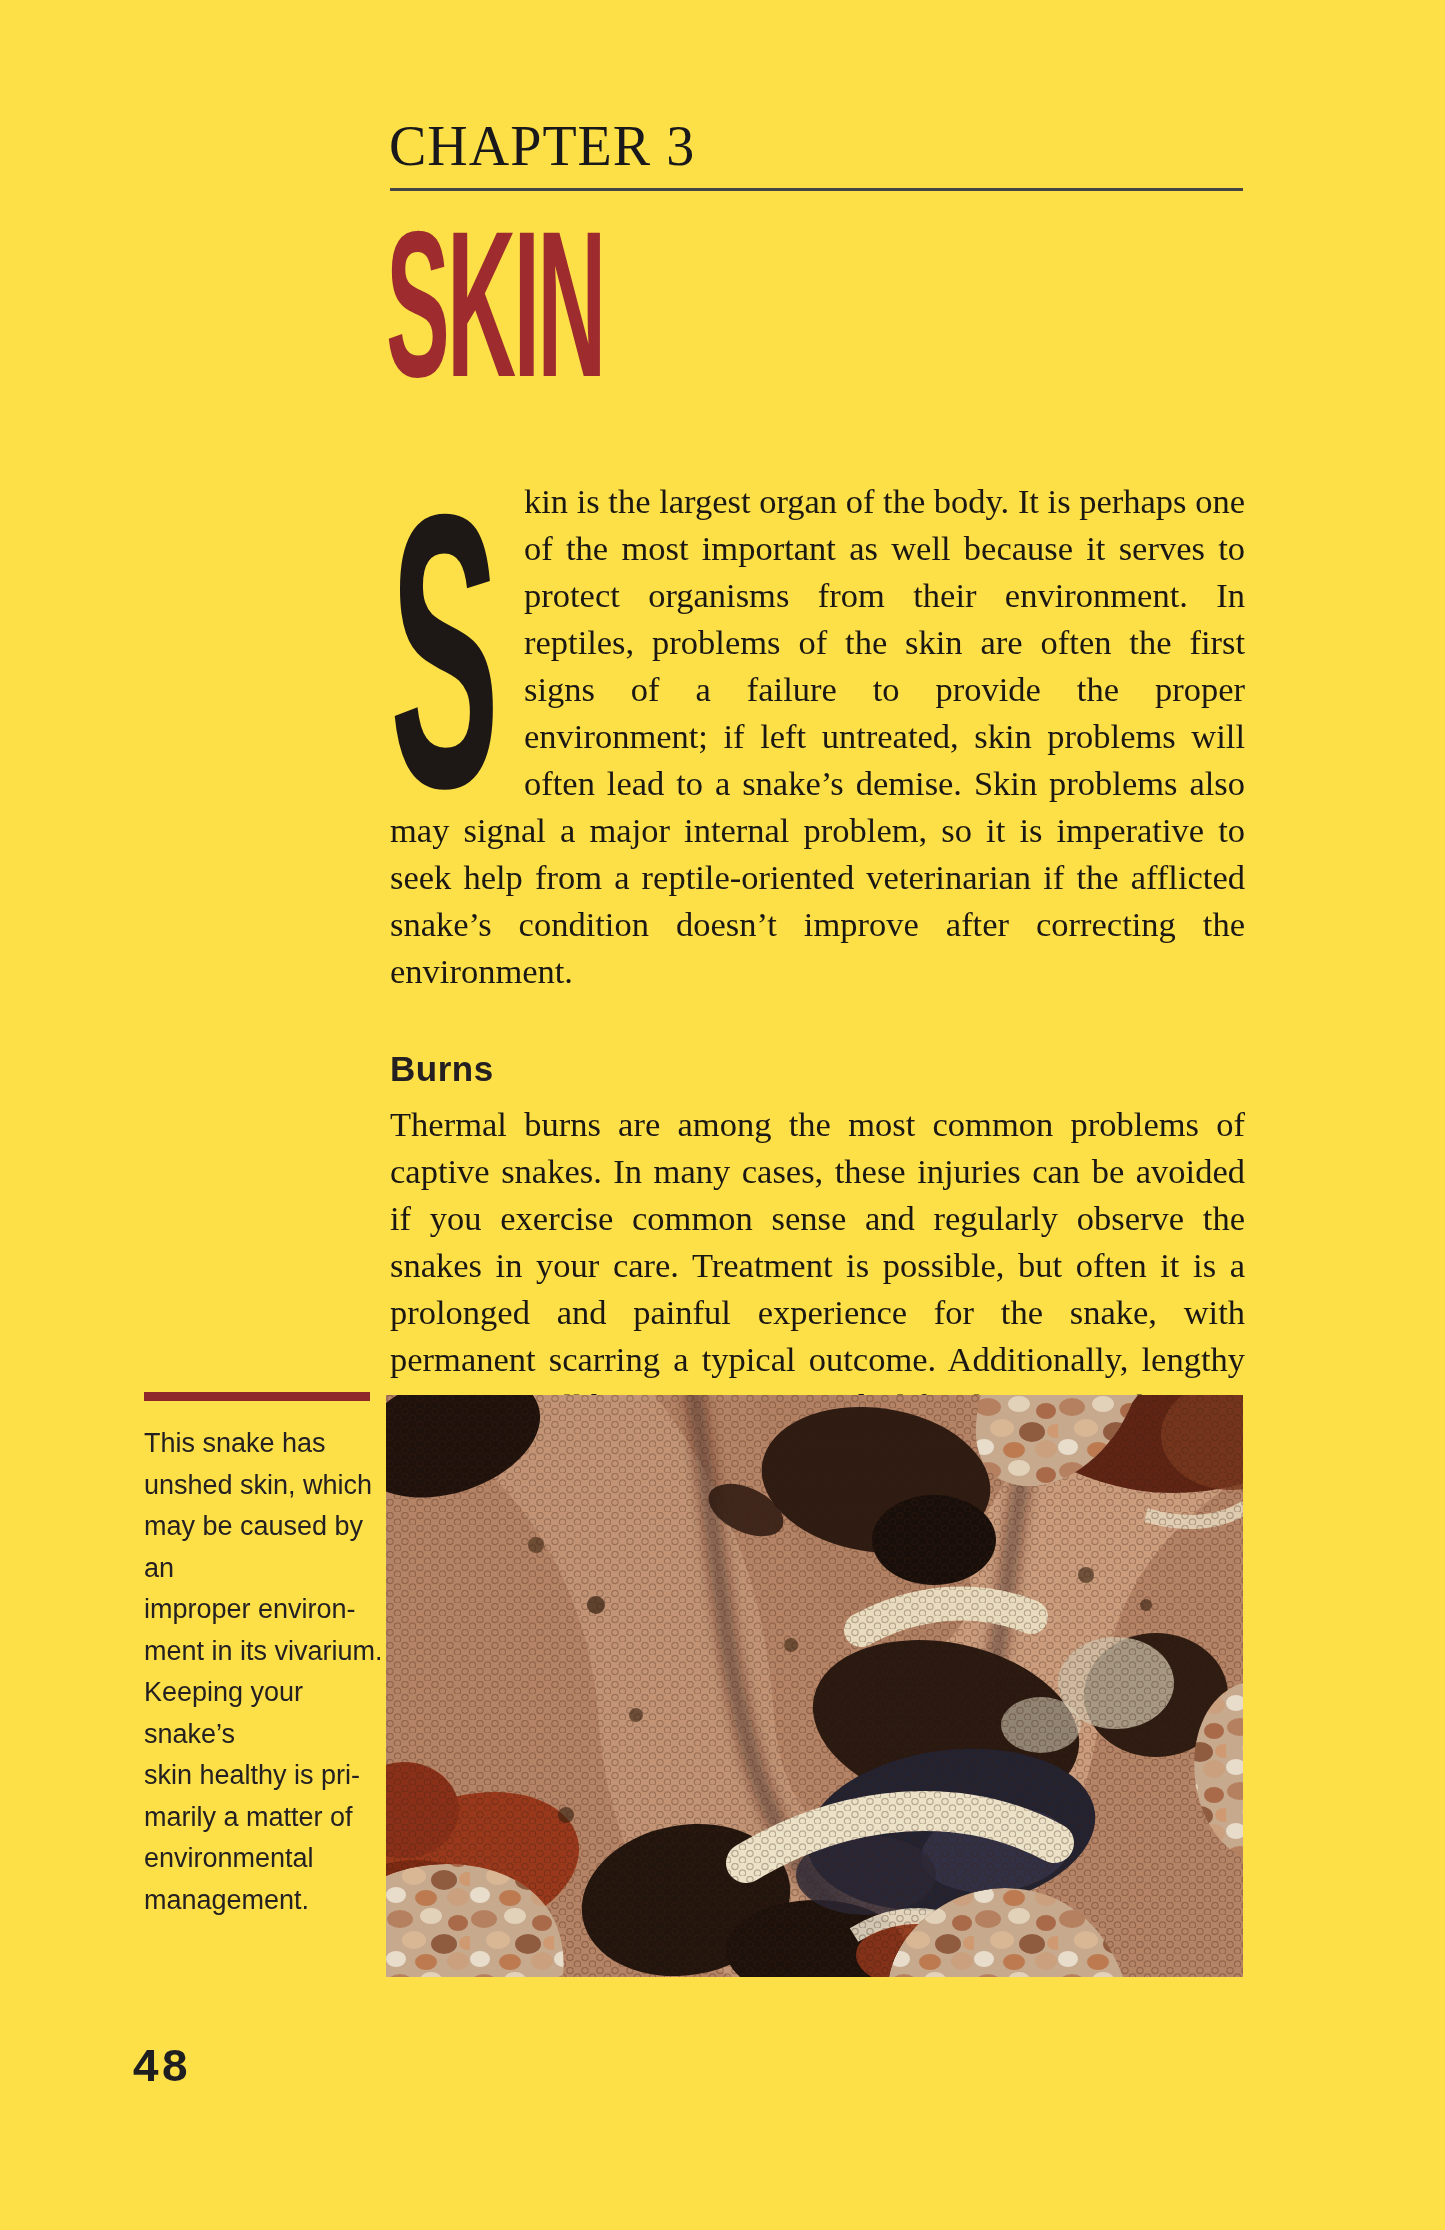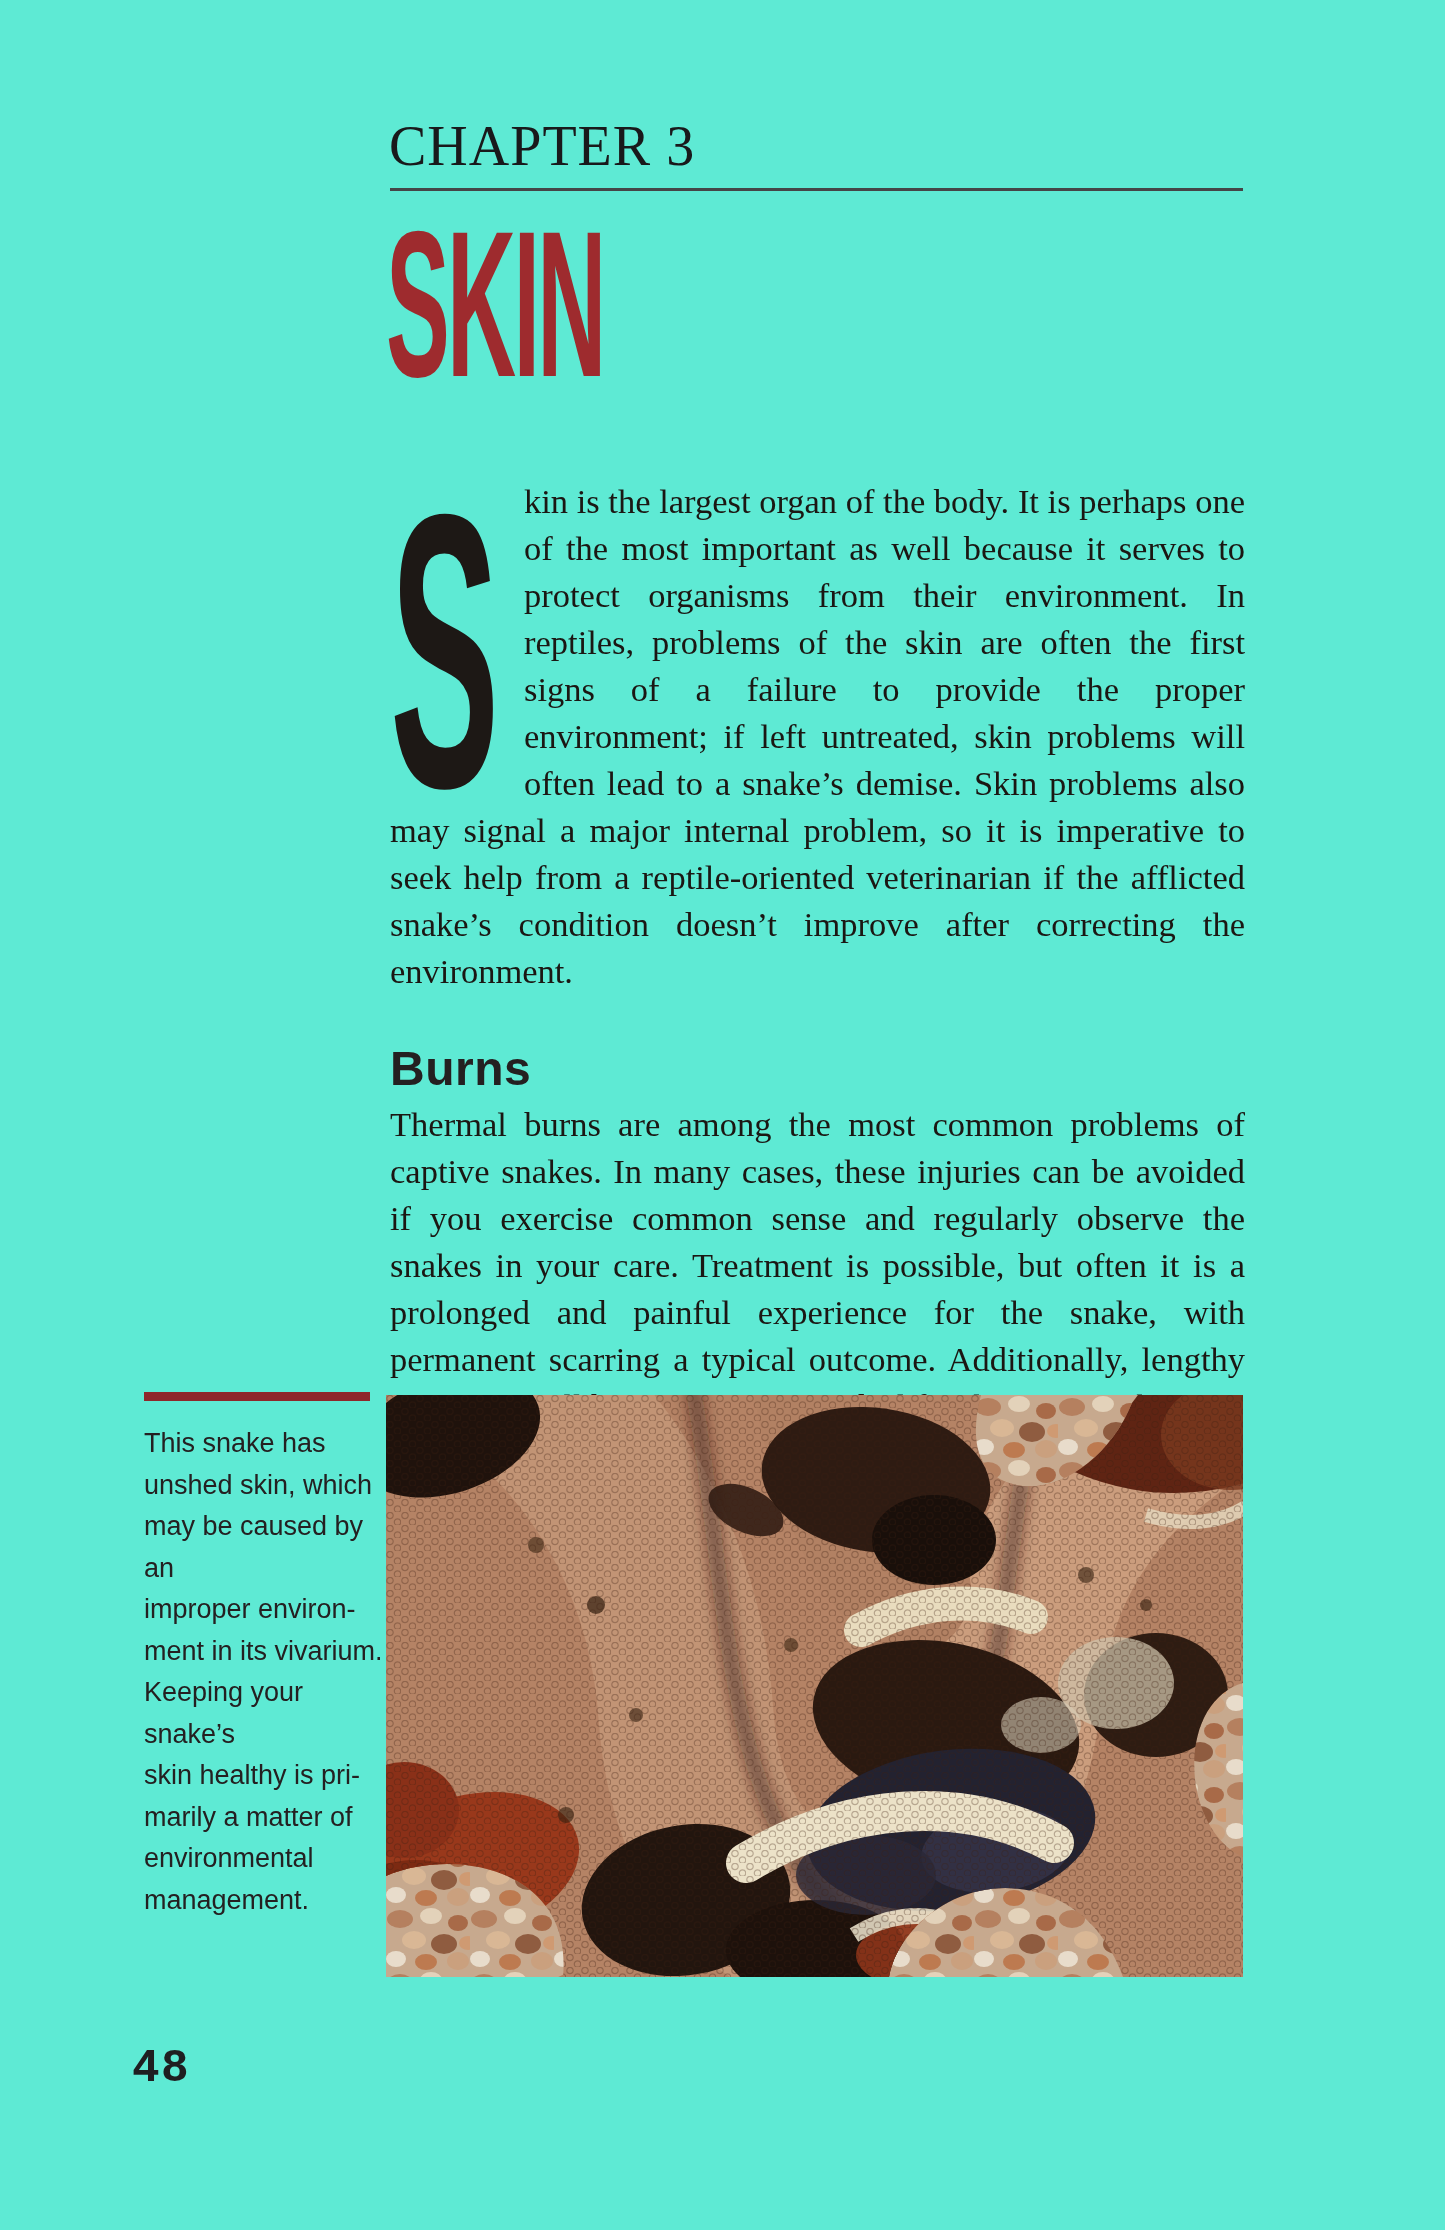--- a/index.html
+++ b/index.html
@@ -1,19 +1,19 @@
 <!DOCTYPE html>
 <html style="--title-red: #9e2b2e; --caption-bar-red: #8e282b; --rule-gray: #454547; --body-text: #1b1713;"><head>
 <meta charset="utf-8">
 <style>
   html,body{margin:0;padding:0;background:#e9e9e9;}
   .page{
     position:relative;
     width:1445px;height:2230px;
-    background:#5eead4;
+    background:#fde047;
     overflow:hidden;
     font-family:"Liberation Serif", serif;
   }
   
   .chapter-label{
     position:absolute;left:389px;top:118px;
     font-family:"Liberation Serif", serif;
     font-size:56px;line-height:1;color:#19191b;
     letter-spacing:1px;
   }
@@ -57,21 +57,21 @@
     position:absolute;left:0;top:-30px;
     font-family:"Liberation Sans", sans-serif;
     font-weight:700;font-size:390px;line-height:1;
     color:#1d1815;
     transform:scaleX(.42);
     transform-origin:left top;
   }
   .section-heading{
     margin:52px 0 10px 0;
     font-family:"Liberation Sans", sans-serif;
-    font-weight:700;font-size:48px;line-height:44px;
+    font-weight:700;font-size:35px;line-height:44px;
     color:#242021;letter-spacing:.5px;
   }
   
   .sidebar{
     position:absolute;left:144px;top:1392px;width:242px;
   }
   .caption-bar{
     width:226px;height:9px;
     background:var(--caption-bar-red,#8e282b);
     margin-bottom:22px;

